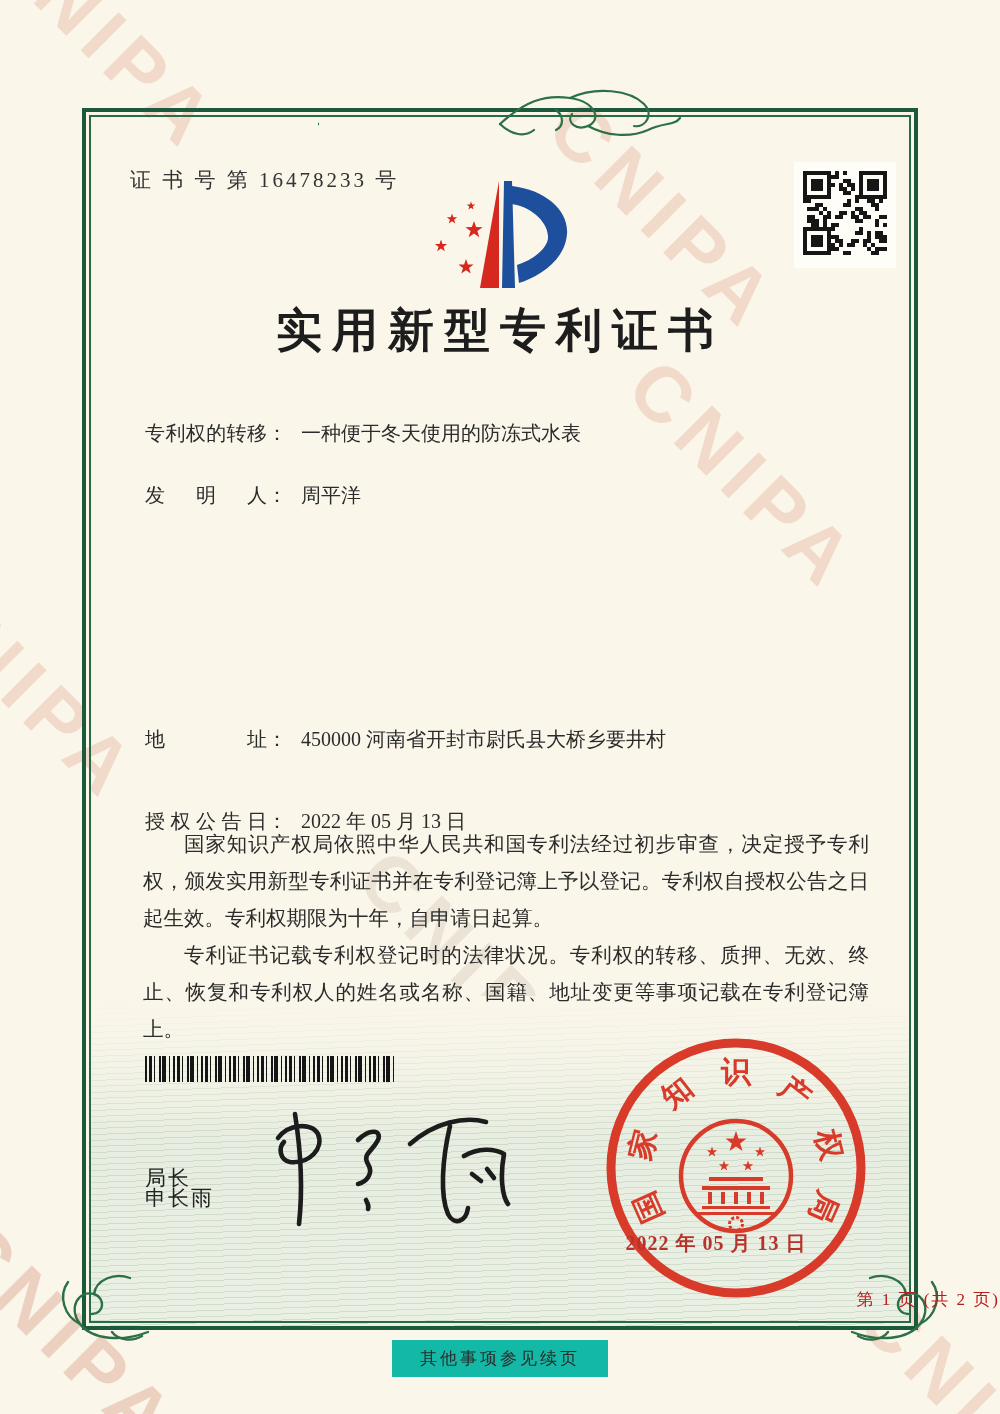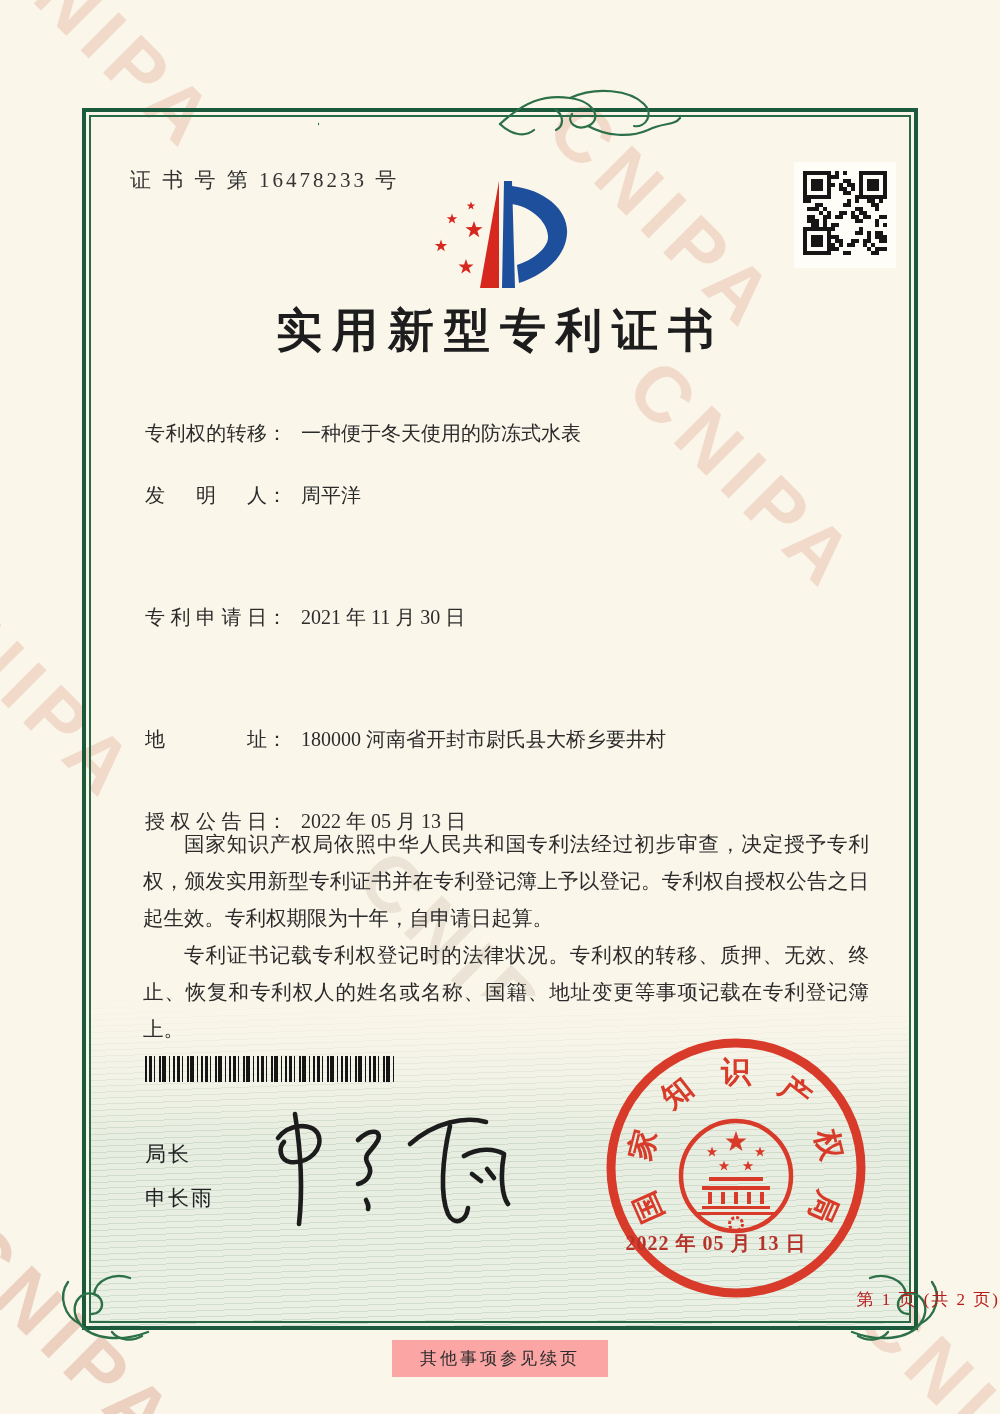--- a/index.html
+++ b/index.html
@@ -92,38 +92,38 @@
       #151515 9px 10px, transparent 10px 14px,
       #151515 14px 16px, transparent 16px 17px,
       #151515 17px 21px, transparent 21px 24px,
       #151515 24px 25px, transparent 25px 28px);
   }
   .signoff-title, .signoff-name{
     position:absolute; left:145px; z-index:5;
     font-family:"Liberation Sans", sans-serif;
     font-size:21px; font-weight:500; color:#222; letter-spacing:2px;
   }
-  .signoff-title{ top:1140px; }
+  .signoff-title{ top:1164px; }
   .signoff-name{ top:1184px; }
   .signature{ position:absolute; left:250px; top:1096px; z-index:6; }
 
   .seal{ position:absolute; left:598px; top:1030px; z-index:7; opacity:0.94; }
   .seal-date{
     position:absolute; left:596px; top:1230px; width:240px; z-index:8;
     text-align:center; font-size:20px; font-weight:bold;
     color:#b5332a; letter-spacing:1px;
   }
 
   .pagination{
     position:absolute; left:0; right:0; top:1288px; z-index:5;
     text-align:right; font-size:17px; letter-spacing:2px; color:#b91c1c;
   }
   .footer-note{
     position:absolute; left:50%; transform:translateX(-50%); top:1340px; z-index:5;
-    background:#fca5a5; padding:7px 28px;
+    background:#14b8a6; padding:7px 28px;
     font-size:17px; letter-spacing:3px; color:#2b2b2b;
     white-space:nowrap;
   }
 </style>
 </head>
 <body>
 
 <div class="canvas">
 
   <span class="wm" style="left:-40px; top:-10px;">CNIPA</span>
@@ -401,25 +401,22 @@
   </div>
 
   <div class="doc-title">实用新型专利证书</div>
 
   <div class="field" style="top:420px;">
     <span class="flabel">专利权的转移</span><span>：</span><span class="fvalue">一种便于冬天使用的防冻式水表</span>
   </div>
   <div class="field" style="top:482px;">
     <span class="flabel">发明人</span><span>：</span><span class="fvalue">周平洋</span>
   </div>
-  <div class="field" style="top:604px;">
-    <span class="flabel">专利申请日</span><span>：</span><span class="fvalue">2021 年 11 月 30 日</span>
-  </div>
   <div class="field" style="top:726px;">
-    <span class="flabel">地址</span><span>：</span><span class="fvalue">180000  河南省开封市尉氏县大桥乡要井村</span>
+    <span class="flabel">地址</span><span>：</span><span class="fvalue">450000  河南省开封市尉氏县大桥乡要井村</span>
   </div>
 
   <div class="field" style="top:808px; width:726px;">
     <span class="flabel">授权公告日</span><span>：</span><span class="fvalue">2022 年 05 月 13 日</span>
   </div>
 
   <div class="body-text">
     <p>国家知识产权局依照中华人民共和国专利法经过初步审查，决定授予专利权，颁发实用新型专利证书并在专利登记簿上予以登记。专利权自授权公告之日起生效。专利权期限为十年，自申请日起算。</p>
     <p>专利证书记载专利权登记时的法律状况。专利权的转移、质押、无效、终止、恢复和专利权人的姓名或名称、国籍、地址变更等事项记载在专利登记簿上。</p>
   </div>

